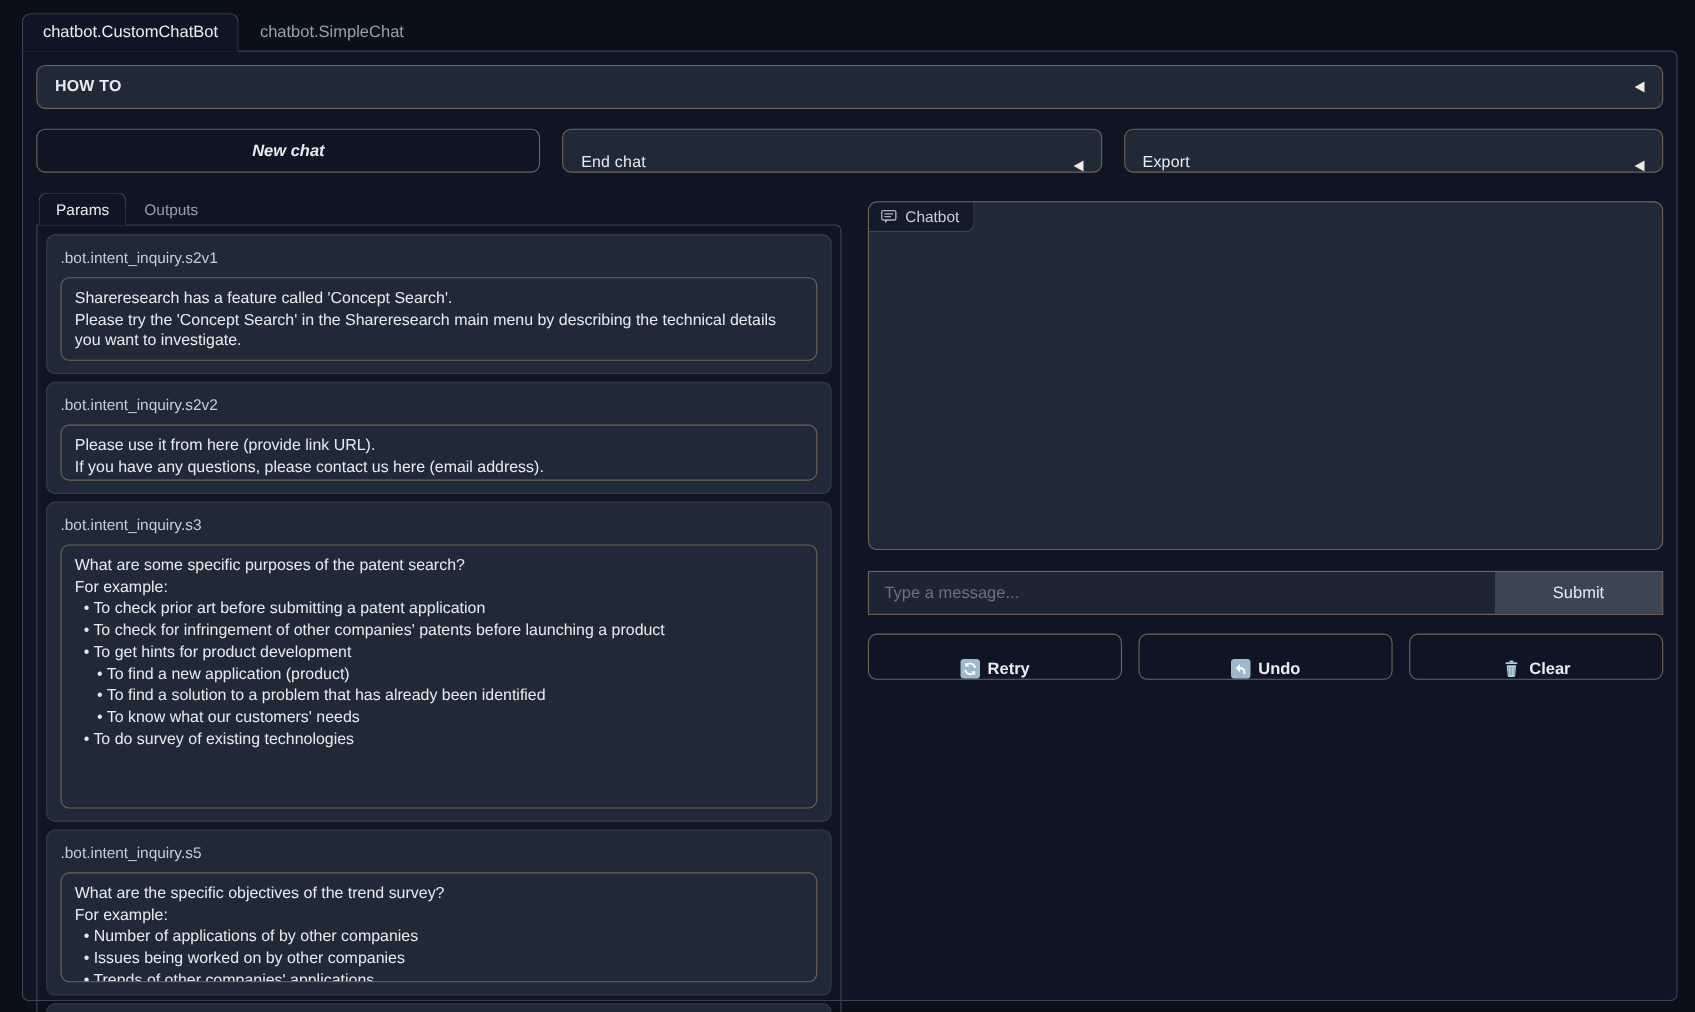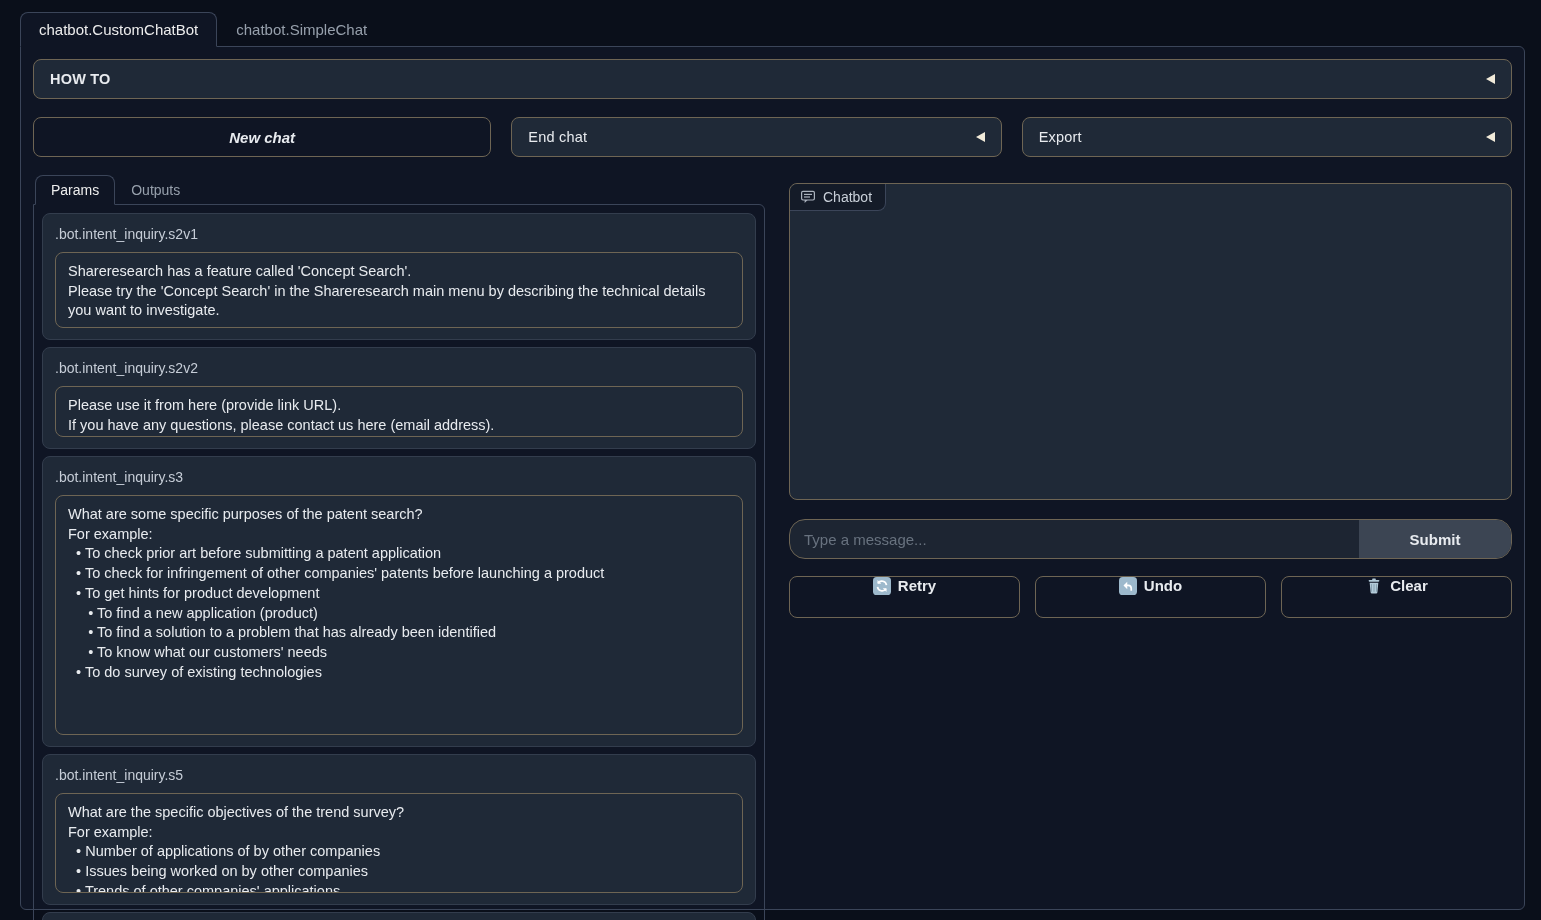--- a/index.html
+++ b/index.html
@@ -38,21 +38,21 @@
        font-size:14.5px;}
   .accordion .acc-label{font-weight:700;letter-spacing:.2px;}
   .arrow-left{width:0;height:0;border-top:5px solid transparent;
        border-bottom:5px solid transparent;border-right:9px solid var(--cream);}
 
   .actions-row{display:flex;gap:20px;margin-top:18px;}
   .actions-row>*{flex:1;}
   .btn-newchat{background:var(--panel-bg);border:1px solid var(--warm-border);
        border-radius:8px;height:40px;color:var(--text);font-size:15px;font-weight:bold;
        cursor:pointer;font-style:italic;}
-  .actions-row .accordion{height:40px;}
+  .actions-row .accordion{height:40px;align-items:flex-end;}
   .actions-row .accordion .acc-label{font-weight:400;}
 
   .columns{display:flex;margin-top:18px;align-items:flex-start;}
   .left-col{width:732px;flex:none;}
   .right-col{flex:1;margin-left:24px;padding-top:8px;}
 
   
   .tab-nav.small{margin-left:2px;}
   .tab-nav.small .tab{font-size:14px;padding:6px 15px;}
   .tabitem-inner{border:1px solid var(--cool-border);border-radius:0 6px 6px 6px;
@@ -68,29 +68,29 @@
 
   
   .chatbot{position:relative;background:var(--block-bg);
        border:1px solid var(--warm-border);border-radius:8px;height:317px;}
   .chatbot-tag{position:absolute;top:0;left:0;display:flex;align-items:center;gap:7px;
        background:#141b28;border-right:1px solid var(--cool-border);
        border-bottom:1px solid var(--cool-border);border-radius:8px 0 8px 0;
        padding:5px 13px 5px 10px;color:#c9d0d9;font-size:14px;}
 
   .composer{display:flex;margin-top:19px;border:1px solid var(--warm-border);
-       border-radius:16px;overflow:hidden;background:var(--input-bg);height:40px;}
+       border-radius:0;overflow:hidden;background:var(--input-bg);height:40px;}
   .composer input{flex:1;background:transparent;border:none;outline:none;
        color:var(--text);font-size:15px;padding:0 14px;}
   .composer input::placeholder{color:var(--placeholder);}
   .composer .submit{width:152px;flex:none;background:var(--submit-bg);border:none;
-       color:var(--text);font-size:15px;font-weight:bold;cursor:pointer;}
+       color:var(--text);font-size:15px;font-weight:normal;cursor:pointer;}
 
   .chat-actions{display:flex;gap:15px;margin-top:17px;}
-  .chat-actions button{flex:1;display:flex;align-items:flex-start;justify-content:center;
+  .chat-actions button{flex:1;display:flex;align-items:flex-end;justify-content:center;
        gap:7px;background:var(--panel-bg);border:1px solid var(--warm-border);
        border-radius:8px;height:42px;color:var(--text);font-size:15px;font-weight:bold;
        cursor:pointer;}
   .icon{display:inline-flex;}
 </style>
 </head>
 <body>
 
 <div class="page">
 

